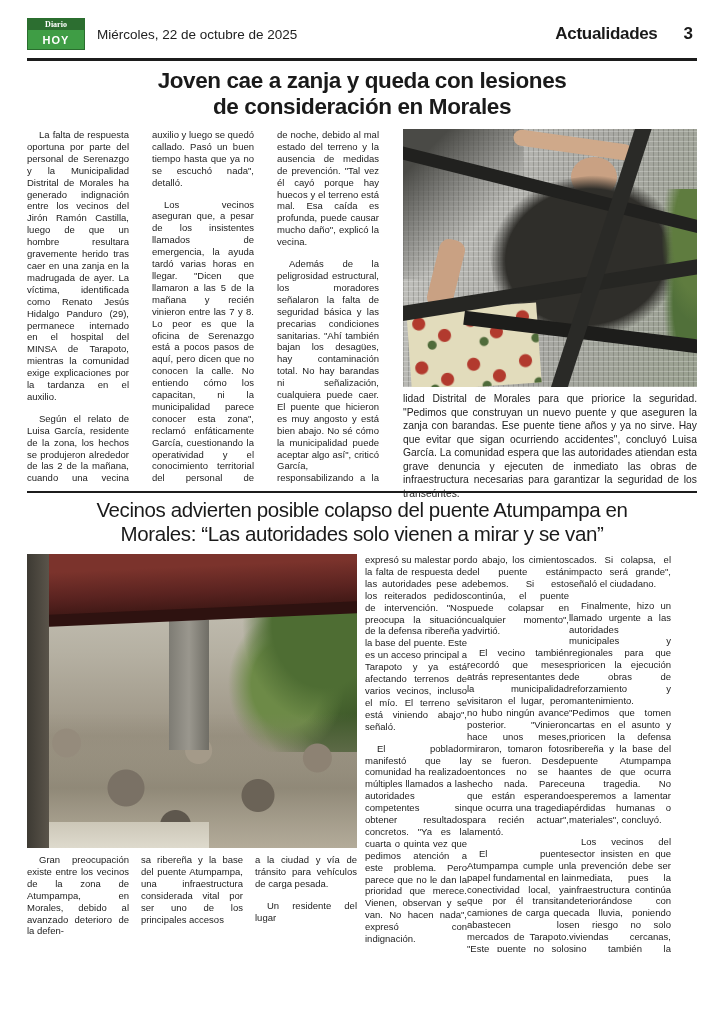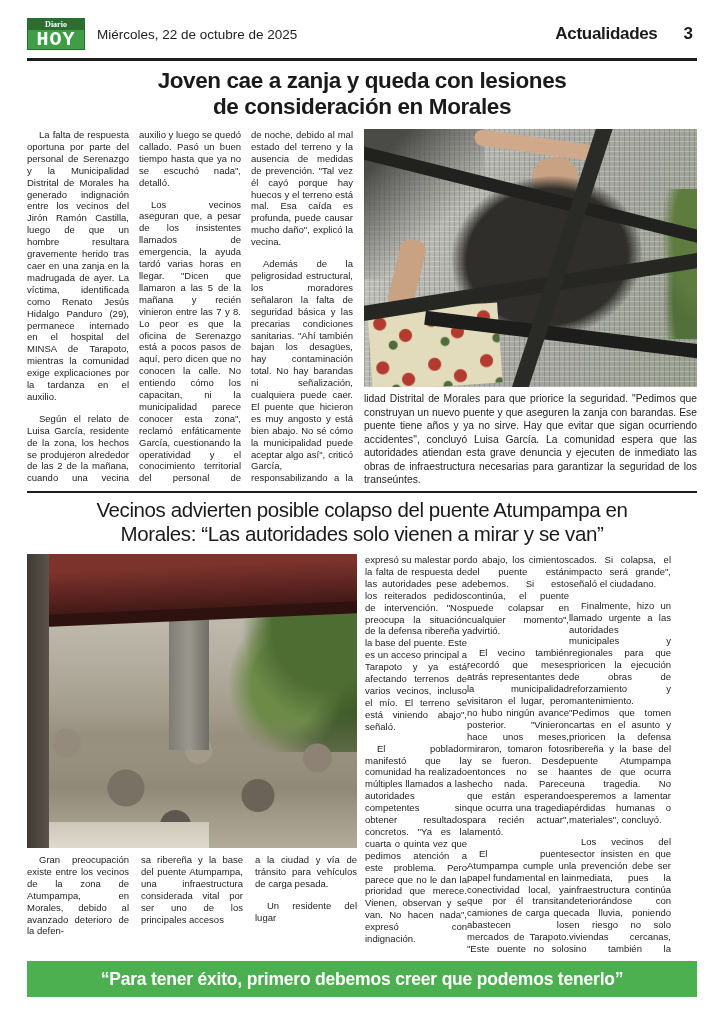--- a/index.html
+++ b/index.html
@@ -8,35 +8,35 @@
     width:723px; height:1024px; margin:0 auto; background:#ffffff;
     font-family:"Liberation Sans", sans-serif; color:#1a1a1a;
     padding:14px 26px 0 27px; position:relative; overflow:hidden;
   }
   
   .hdr { display:flex; align-items:center; height:40px; }
   .logo { width:58px; height:32px; background:#3f9d45; border:1px solid #2a6e2e;
           display:flex; flex-direction:column; overflow:hidden; flex:0 0 auto; }
   .logo-top { background:#2c6e30; color:#fff; font-family:"Liberation Serif", serif;
           font-weight:bold; font-size:8px; text-align:center; line-height:11px; height:11px; }
-  .logo-main { color:#fff; font-family:Liberation Mono, monospace; font-weight:bold;
-          font-size:20px; text-align:center; line-height:20px; letter-spacing:1px; }
+  .logo-main { color:#fff; font-family:Liberation Sans, sans-serif; font-weight:bold;
+          font-size:11px; text-align:center; line-height:20px; letter-spacing:1px; }
   .hdr-date { font-size:13.5px; margin-left:12px; color:#222; }
   .hdr-spacer { flex:1; }
   .hdr-section { font-size:17px; font-weight:bold; letter-spacing:-0.3px; }
   .hdr-page { font-size:17px; font-weight:bold; margin-left:26px; margin-right:4px; }
   .rule-thick { height:3px; background:#1c1c1c; margin-top:4px; }
   .rule-thin  { height:2px; background:#1c1c1c; margin:6px 0 2px 0; }
   
   .h1 { text-align:center; font-weight:bold; font-size:22.5px; line-height:26px;
         letter-spacing:-0.4px; margin-top:7px; }
   .h2 { text-align:center; font-weight:normal; font-size:20.5px; line-height:24px;
         letter-spacing:-0.4px; margin-top:5px; }
   
-  .a1-body { display:flex; gap:10px; margin-top:9px; height:356px; }
+  .a1-body { display:flex; gap:23px; margin-top:9px; height:356px; }
   .col { width:102px; flex:0 0 auto; overflow:hidden; height:100%;
          font-size:9.5px; line-height:11.9px; text-align:justify; color:#222; }
   .col .para { text-indent:12px; margin-bottom:10px; }
   .col .para.cont { text-indent:0; }
   .a1-fig { flex:1; margin-left:1px; }
   .caption { font-size:10.3px; line-height:13.5px; text-align:justify; color:#222; margin-top:5px; }
   
   .a2-body { display:flex; gap:8px; margin-top:8px; height:398px; }
   .a2-left { width:330px; flex:0 0 auto; display:flex; flex-direction:column; }
   .a2-left-cols { display:flex; gap:12px; margin-top:6px; flex:1; overflow:hidden; }
@@ -209,15 +209,14 @@
           <p class="para">El puente Atumpampa cumple un papel fundamental en la conectividad local, ya que por él transitan camiones de carga que abastecen los mercados de Tarapoto. "Este puente no solo sirve a los vecinos, sino a toda la ciudad. Por aquí pasan los camiones con productos que abastecen los mer-</p>
         </div>
       <div class="col">
           <p class="para cont">cados. Si colapsa, el impacto será grande", señaló el ciudadano.</p>
           <p class="para">Finalmente, hizo un llamado urgente a las autoridades municipales y regionales para que prioricen la ejecución de obras de reforzamiento y mantenimiento. "Pedimos que tomen cartas en el asunto y prioricen la defensa ribereña y la base del puente Atumpampa antes de que ocurra una tragedia. No esperemos a lamentar pérdidas humanas o materiales", concluyó.</p>
           <p class="para">Los vecinos del sector insisten en que la prevención debe ser inmediata, pues la infraestructura continúa deteriorándose con cada lluvia, poniendo en riesgo no solo viviendas cercanas, sino también la seguridad de quienes transitan diariamente por esta importante vía.</p>
         </div>
     </div>
   </div>
 
-  <div class="banner">“Para tener éxito, primero debemos creer que podemos tenerlo”</div>
 
 </div>
 
 </body></html>

